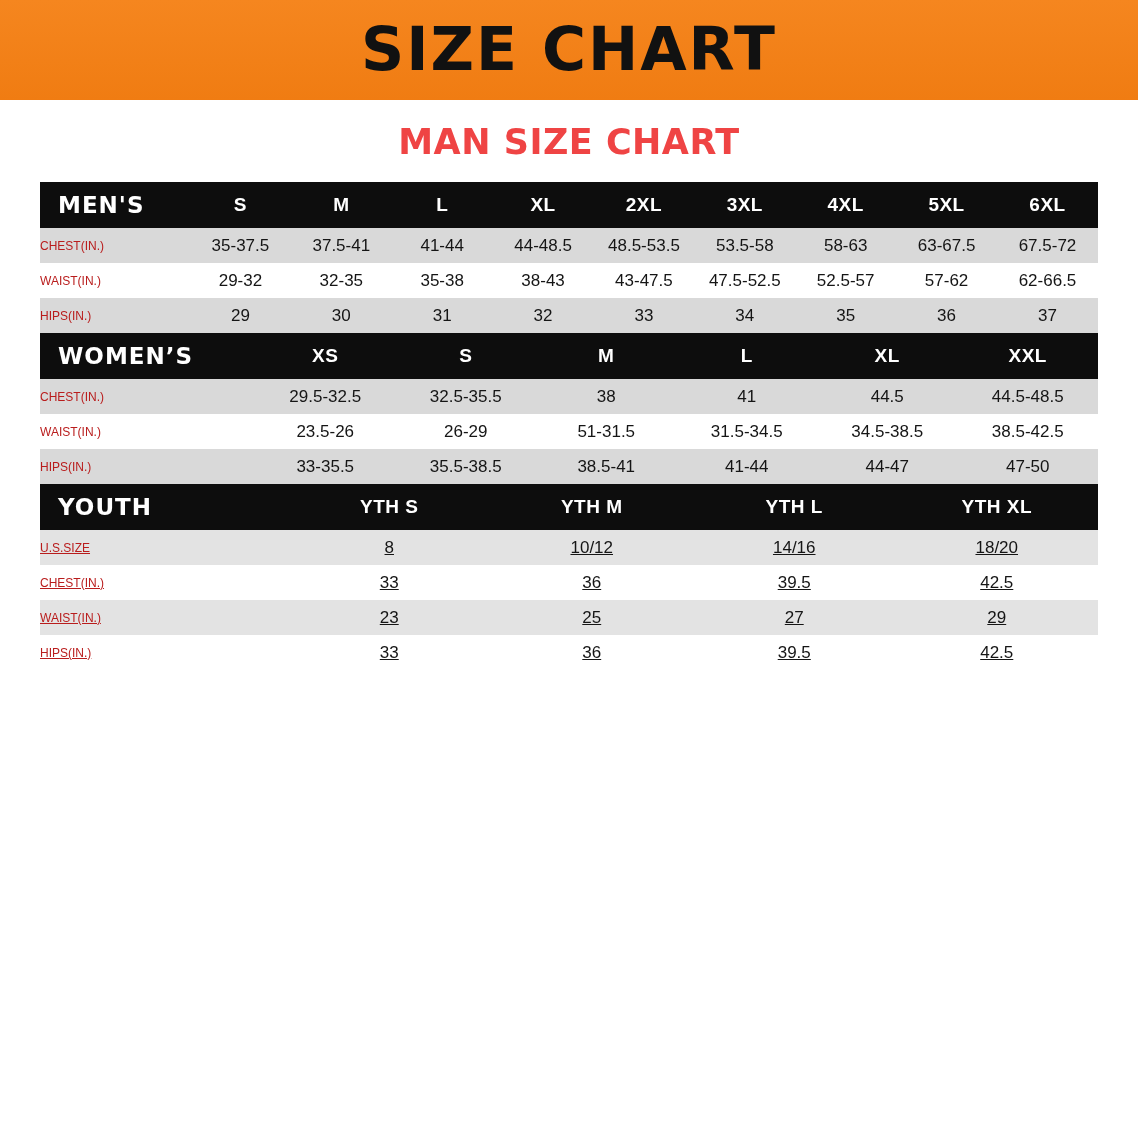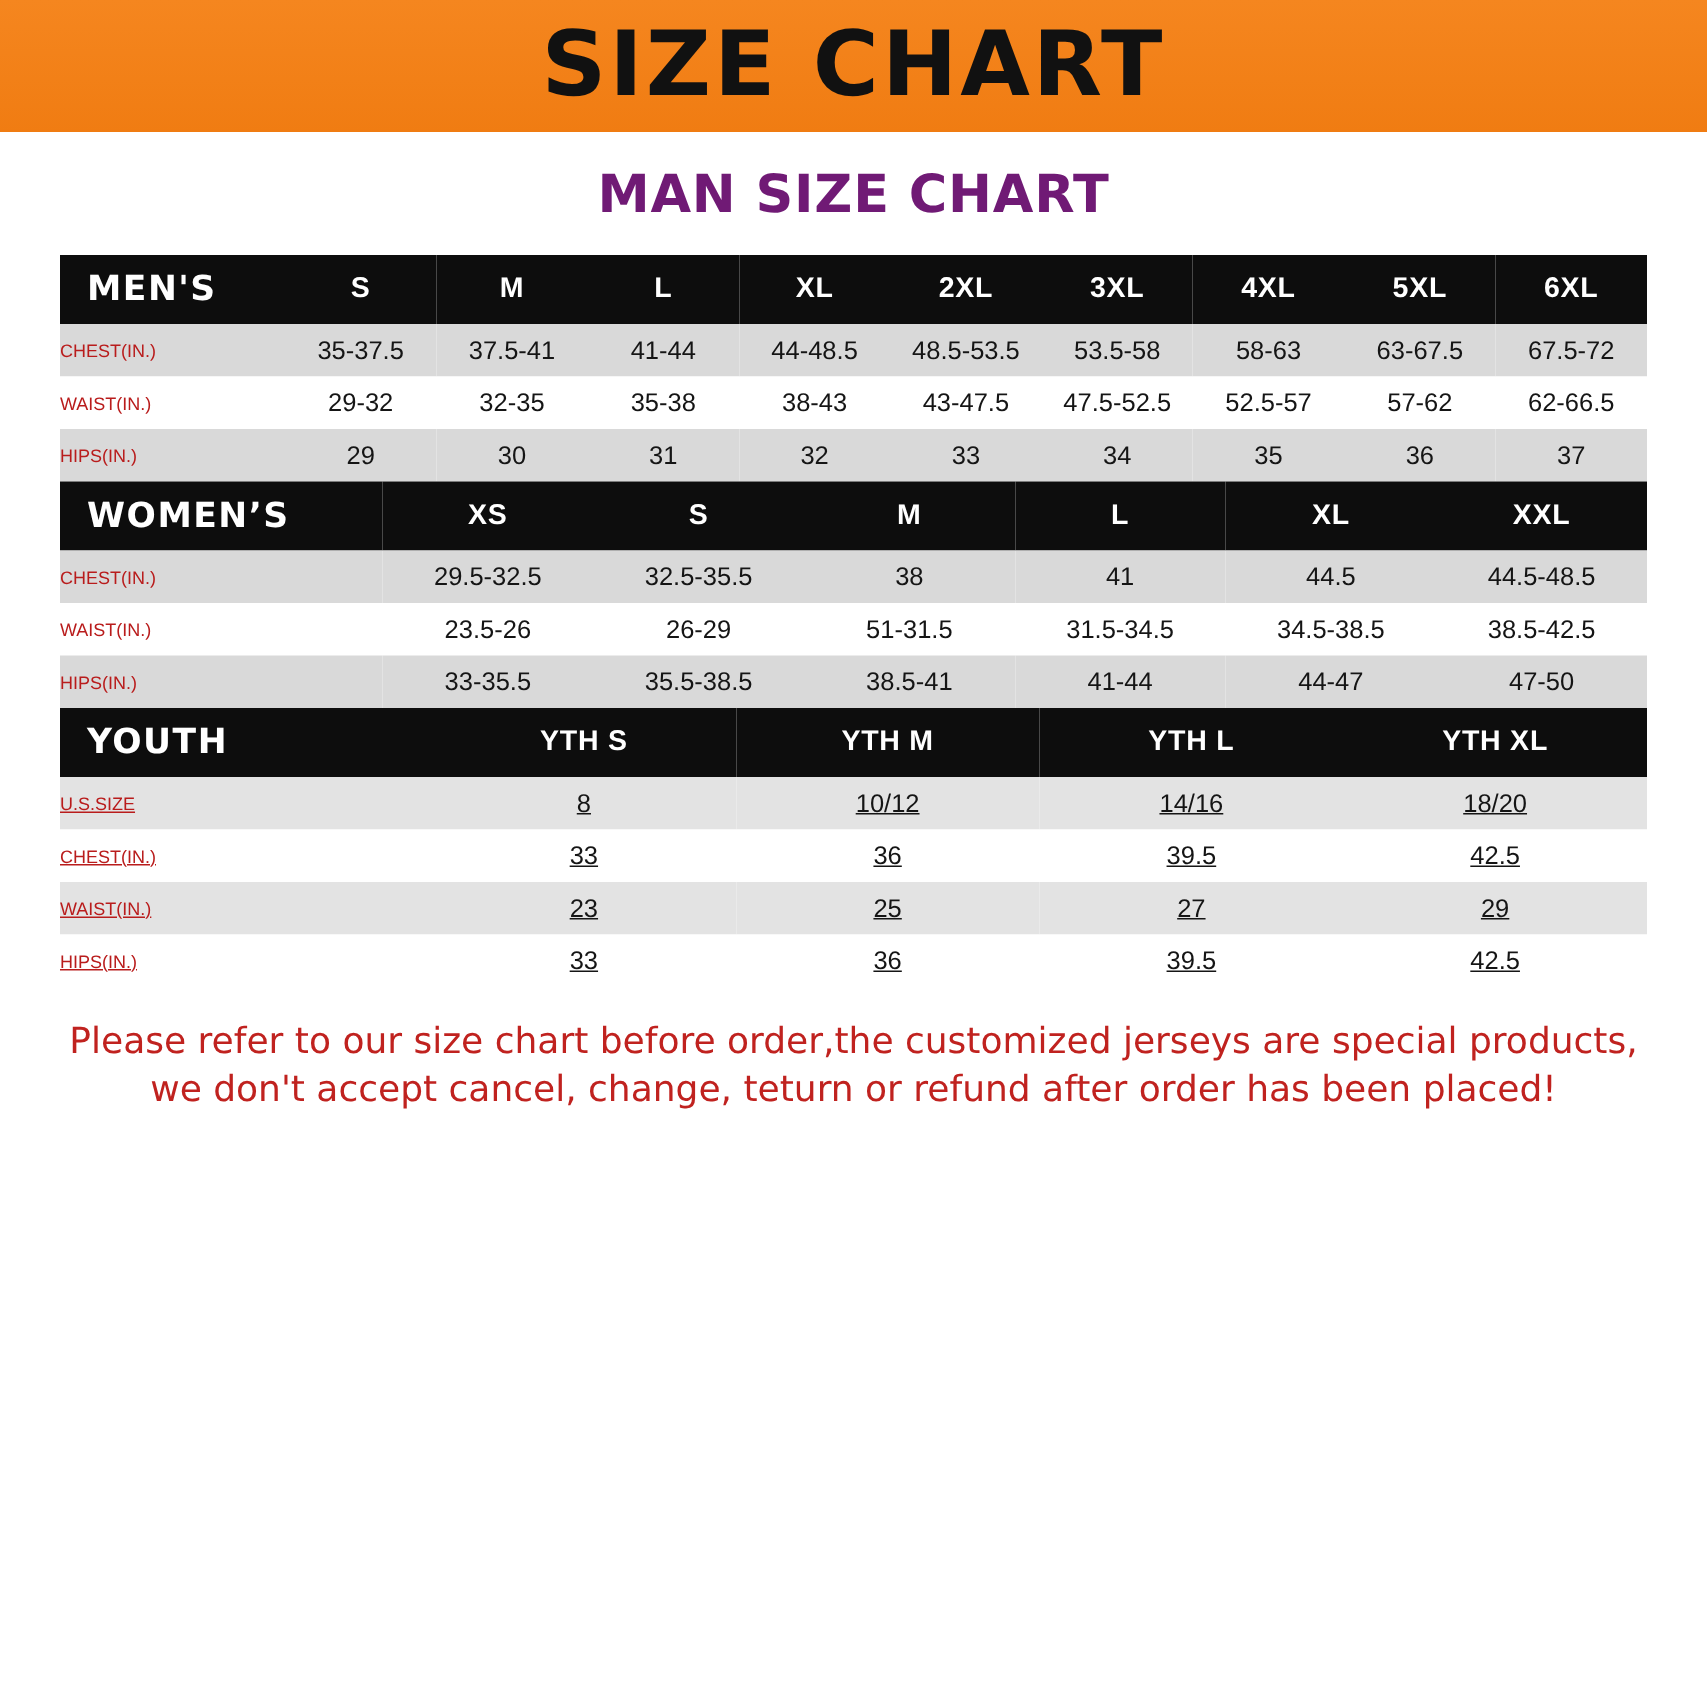--- a/index.html
+++ b/index.html
@@ -16,21 +16,21 @@
   .page {
     position: relative;
     width: 1138px;
     height: 1132px;
     background: #ffffff;
   }
 
   
   .banner {
     width: 100%;
-    height: 88px;
+    height: 100px;
     background: #f58220;
     background: linear-gradient(180deg, #f5861f 0%, #f07c12 100%);
     display: flex;
     align-items: center;
     justify-content: center;
     box-sizing: border-box;
   }
   .banner-title {
     font-family: "DejaVu Sans", sans-serif;
     font-weight: bold;
@@ -39,21 +39,21 @@
     color: #111111;
     line-height: 1;
     margin-top: -2px;
   }
 
   
   .section-heading {
     text-align: center;
     font-family: "DejaVu Sans", sans-serif;
     font-weight: bold;
-    color: #701a75;
+    color: #ef4444;
     letter-spacing: 0.5px;
   }
   .h-man {
     font-size: 35px;
     margin-top: 22px;
     margin-bottom: 20px;
   }
   .h-women {
     font-size: 36px;
     margin-top: 36px;
@@ -325,18 +325,14 @@
           <td class="rowlabel">HIPS(IN.)</td>
           <td>33</td>
           <td>36</td>
           <td>39.5</td>
           <td>42.5</td>
         </tr>
       </tbody>
     </table>
   </div>
 
-  <div class="note">
-    <span class="line">Please refer to our size chart before order,the customized jerseys are special products,</span>
-    <span class="line">we don't accept cancel, change, teturn or refund after order has been placed!</span>
-  </div>
 
 </div>
 
 </body></html>

